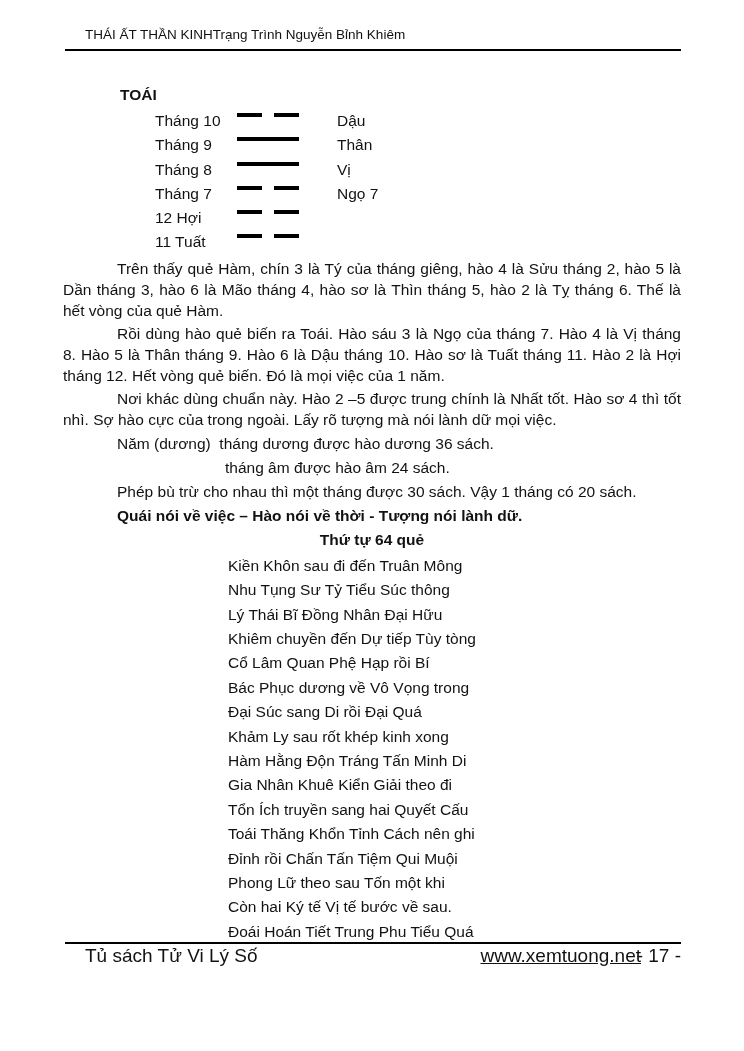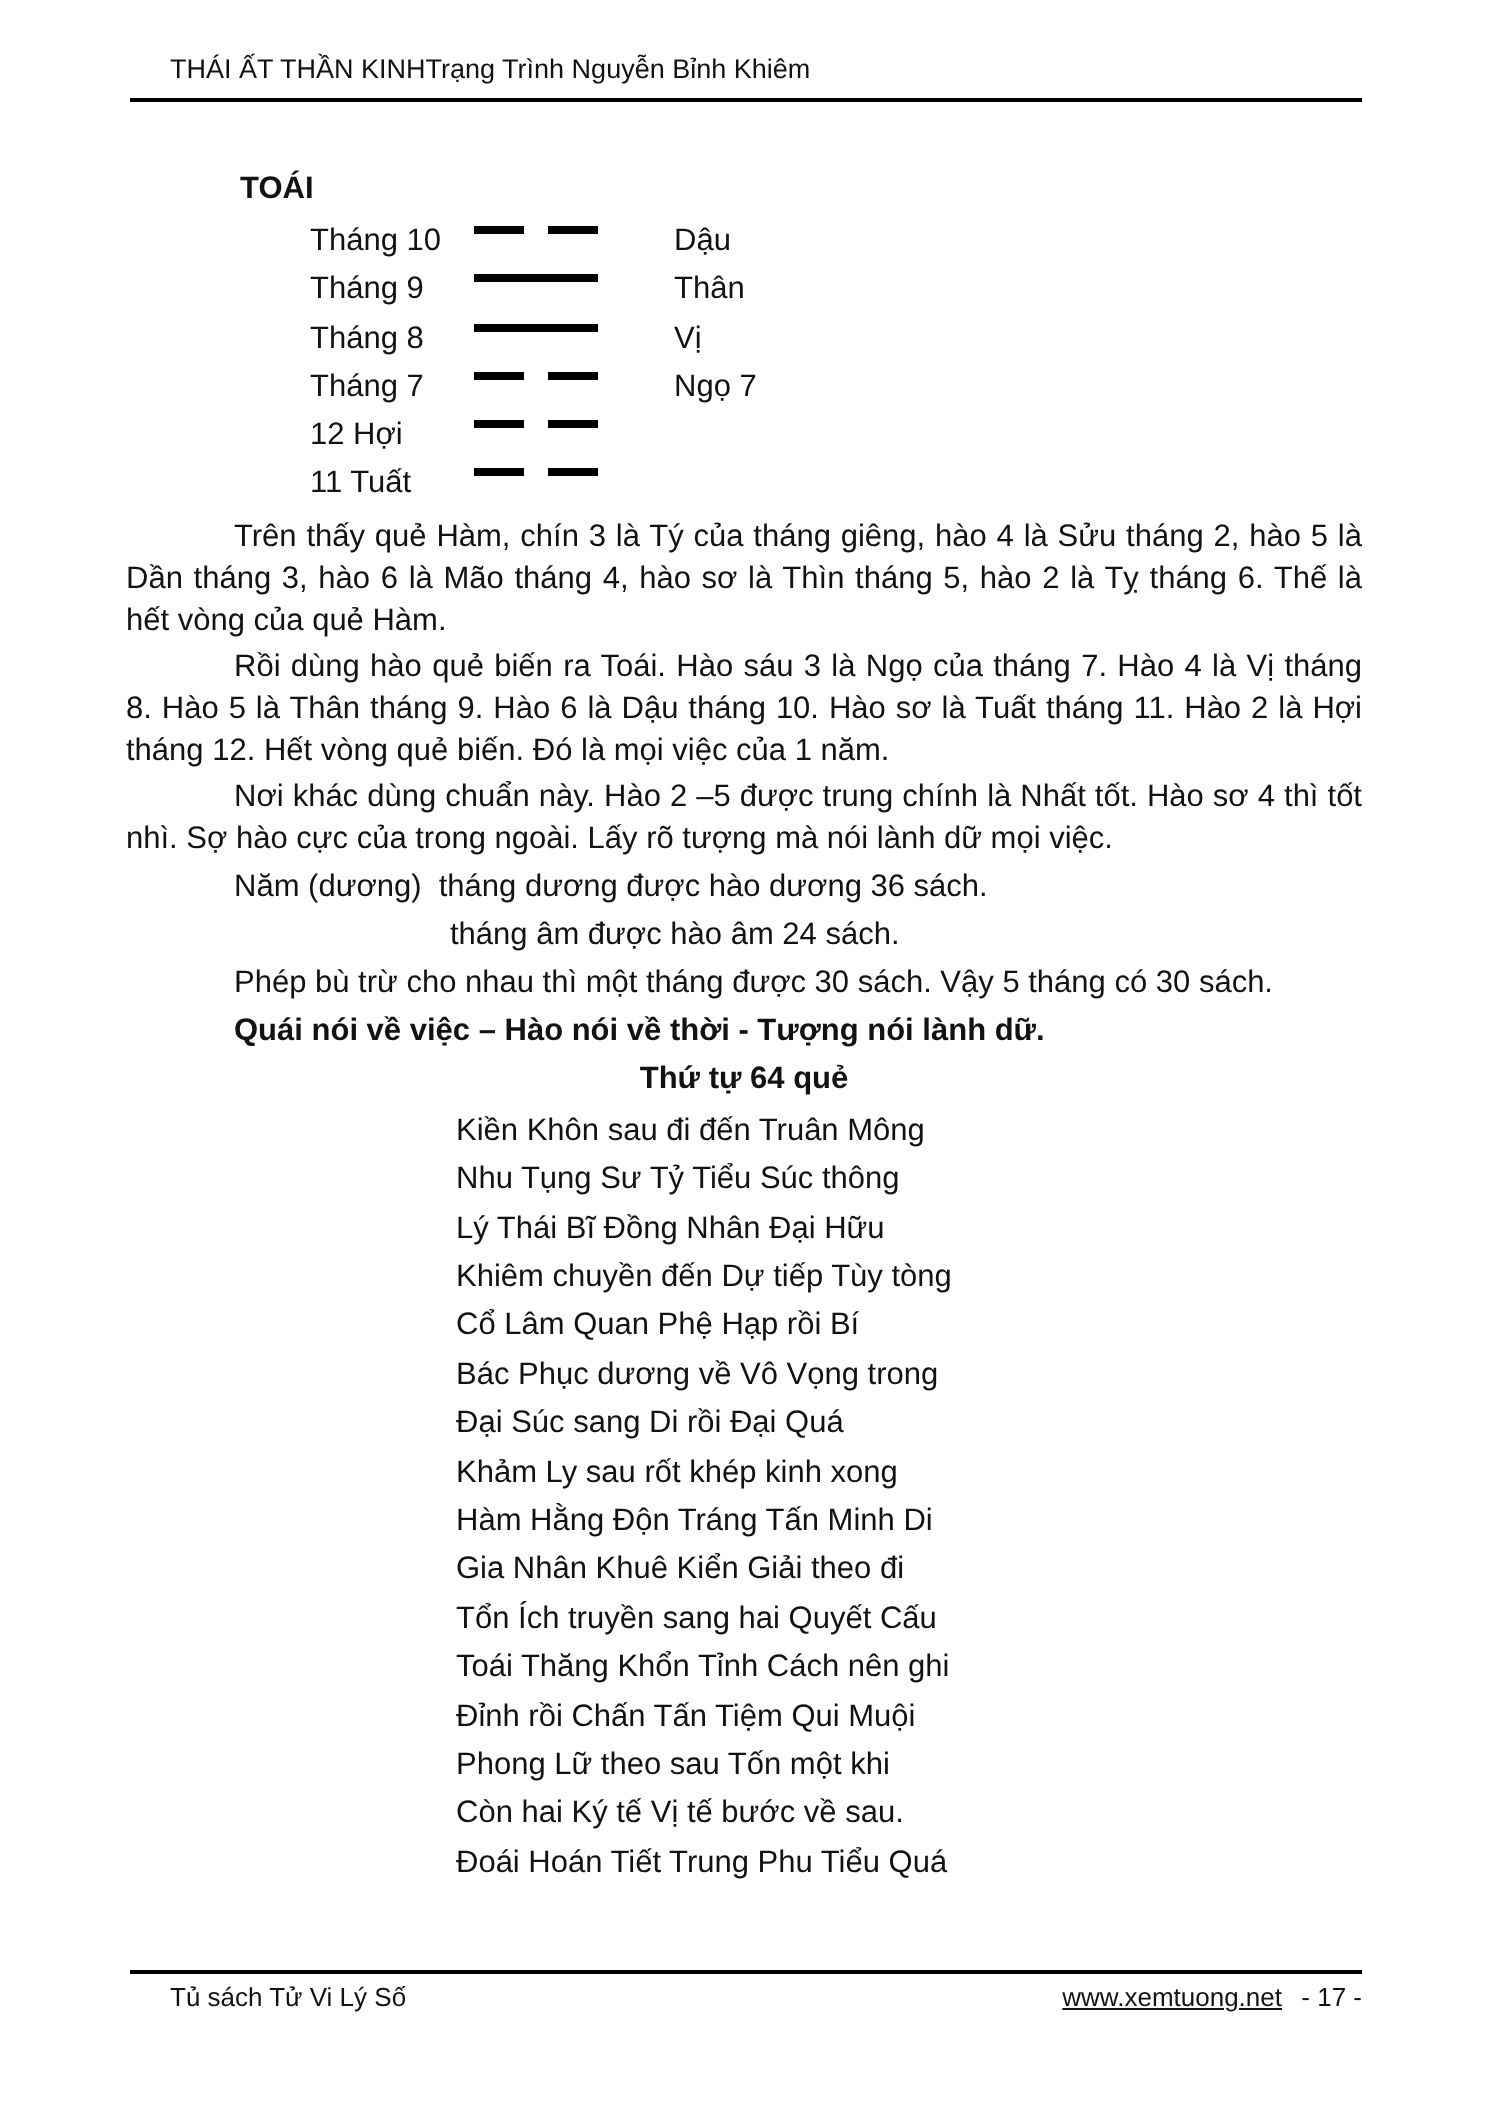--- a/index.html
+++ b/index.html
@@ -59,27 +59,27 @@
   .line-am   { margin-left: 162px; }
   .line-phep { margin-left: 54px; }
   .line-quai { margin-left: 54px; font-weight: bold; }
   .poem-title { text-align: center; font-weight: bold; margin-top: 3px; }
   .poem { margin: 4px 0 0 165px; line-height: 24.4px; }
   
   .footer {
     position: absolute;
     left: 65px;
     width: 616px;
-    top: 985px;
+    top: 942px;
     border-top: 2.5px solid #000;
     padding: 4px 40px 0 20px;
     display: flex;
     justify-content: space-between;
     align-items: baseline;
-    font-size: 13px;
+    font-size: 19px;
     line-height: 16px;
   }
   .footer-center {
     position: absolute;
     left: 0; right: 0;
     top: 4px;
     text-align: right;
   }
   .footer-link { text-decoration: underline; color: #121212; cursor: pointer; }
 </style>
@@ -145,21 +145,21 @@
         <span class="hex-branch"></span>
       </div>
     </div>
 
     <p class="para">Trên thấy quẻ Hàm, chín 3 là Tý của tháng giêng, hào 4 là Sửu tháng 2, hào 5 là Dần tháng 3, hào 6 là Mão tháng 4, hào sơ là Thìn tháng 5, hào 2 là Tỵ tháng 6. Thế là hết vòng của quẻ Hàm.</p>
     <p class="para">Rồi dùng hào quẻ biến ra Toái. Hào sáu 3 là Ngọ của tháng 7. Hào 4 là Vị tháng 8. Hào 5 là Thân tháng 9. Hào 6 là Dậu tháng 10. Hào sơ là Tuất tháng 11. Hào 2 là Hợi tháng 12. Hết vòng quẻ biến. Đó là mọi việc của 1 năm.</p>
     <p class="para">Nơi khác dùng chuẩn này. Hào 2 –5 được trung chính là Nhất tốt. Hào sơ 4 thì tốt nhì. Sợ hào cực của trong ngoài. Lấy rõ tượng mà nói lành dữ mọi việc.</p>
 
     <p class="line line-nam">Năm (dương)  tháng dương được hào dương 36 sách.</p>
     <p class="line line-am">tháng âm được hào âm 24 sách.</p>
-    <p class="line line-phep">Phép bù trừ cho nhau thì một tháng được 30 sách. Vậy 5 tháng có 30 sách.</p>
+    <p class="line line-phep">Phép bù trừ cho nhau thì một tháng được 30 sách. Vậy 1 tháng có 20 sách.</p>
     <p class="line line-quai">Quái nói về việc – Hào nói về thời - Tượng nói lành dữ.</p>
 
     <p class="poem-title">Thứ tự 64 quẻ</p>
 
     <div class="poem">
       <p>Kiền Khôn sau đi đến Truân Mông</p>
       <p>Nhu Tụng Sư Tỷ Tiểu Súc thông</p>
       <p>Lý Thái Bĩ Đồng Nhân Đại Hữu</p>
       <p>Khiêm chuyền đến Dự tiếp Tùy tòng</p>
       <p>Cổ Lâm Quan Phệ Hạp rồi Bí</p>

